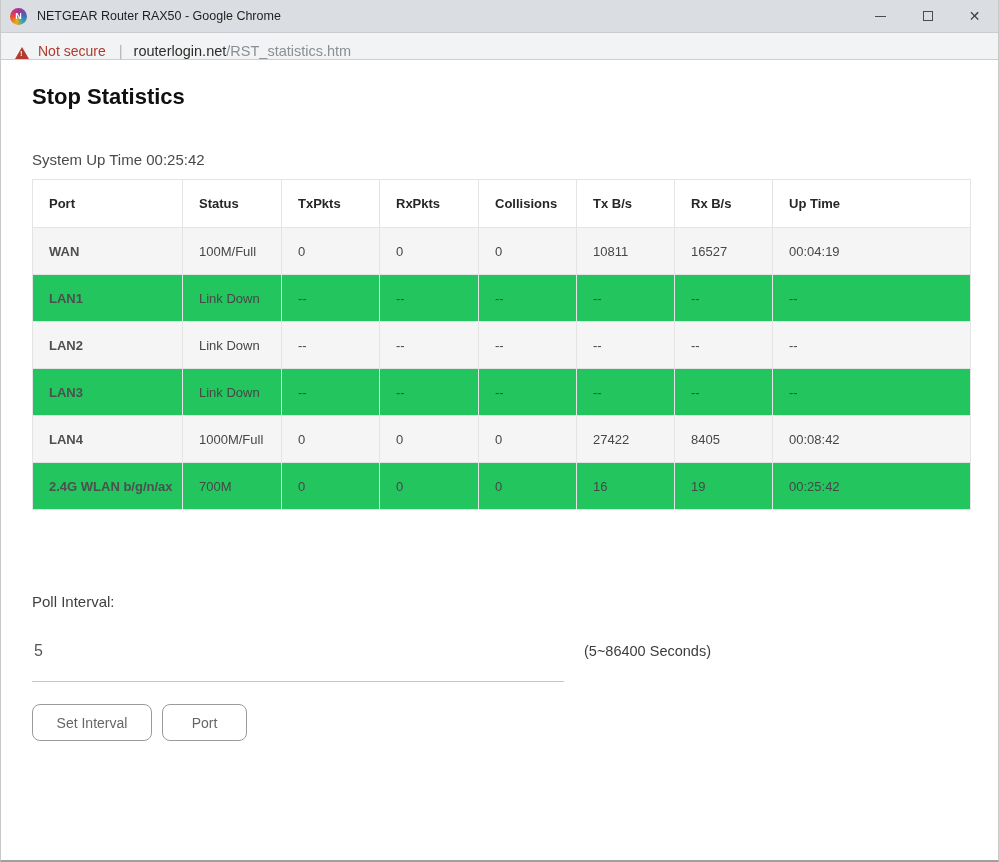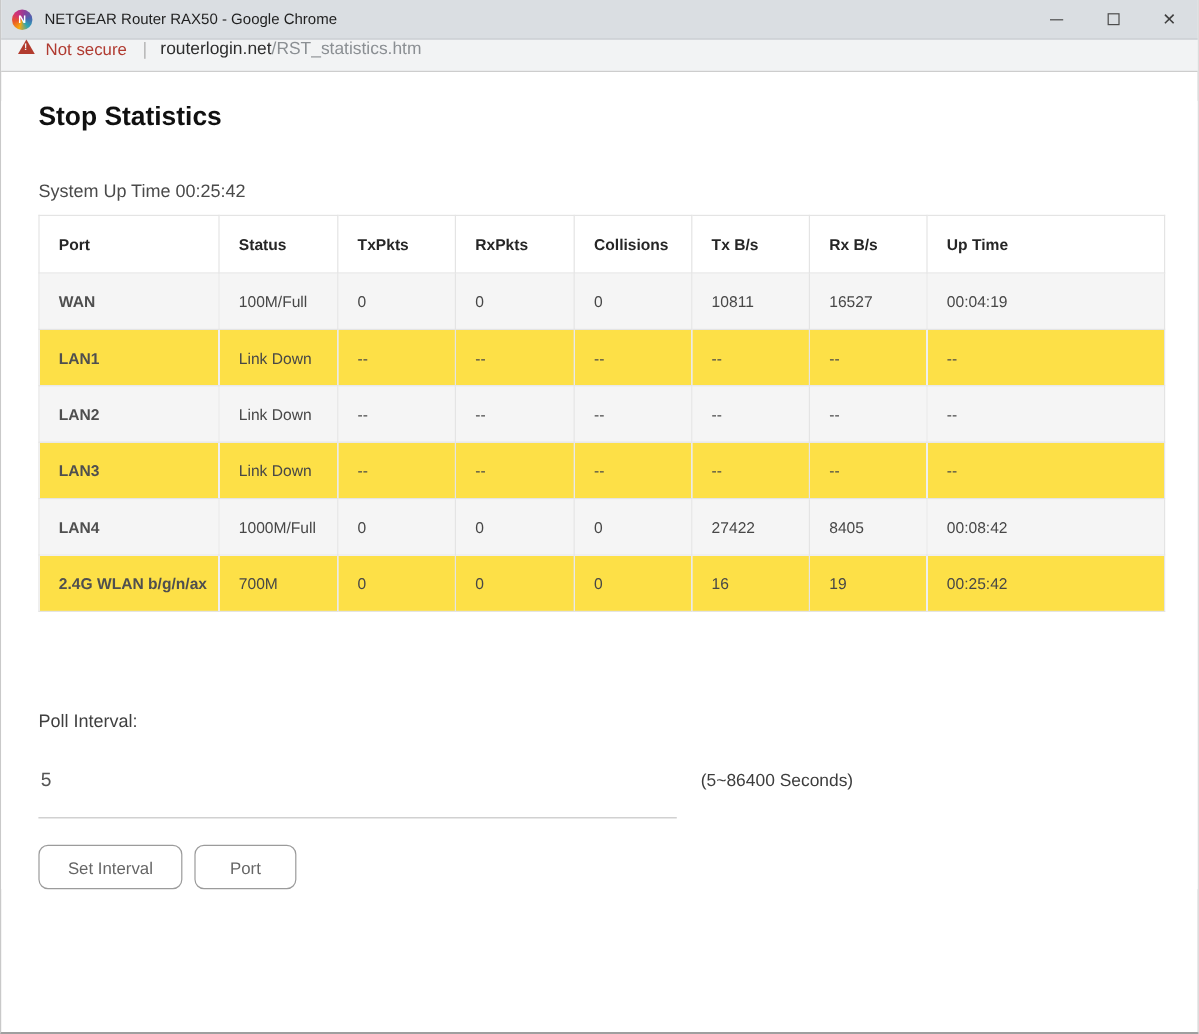--- a/index.html
+++ b/index.html
@@ -54,21 +54,21 @@
   .glyph-min { width: 11px; height: 1px; background: #4c4c4c; }
   .glyph-max { width: 10px; height: 10px; border: 1px solid #4c4c4c; background: transparent; }
   .glyph-close { font-size: 14px; color: #3f3f3f; line-height: 1; }
 
   
   .addressbar {
     height: 27px;
     background: #f2f3f4;
     border-bottom: 1px solid #cdcdcd;
     display: flex;
-    align-items: flex-start;
+    align-items: flex-end;
   }
   .warning-triangle {
     margin-left: 14px;
     width: 0; height: 0;
     border-left: 7px solid transparent;
     border-right: 7px solid transparent;
     border-bottom: 12px solid #b23b2e;
     position: relative;
     flex: 0 0 auto;
   }
@@ -117,21 +117,21 @@
     overflow: hidden;
     white-space: nowrap;
   }
   table.stats th {
     color: #262626;
     font-weight: bold;
     background: #ffffff;
     height: 48px;
     margin-left: 36px;
   }
-  table.stats td { color: #474747; background: #fde047; }
+  table.stats td { color: #474747; background: #22c55e; }
   table.stats td.port-cell { font-weight: bold; color: #4f4f4f; }
   table.stats tr.alt td { background: #f5f5f5; }
 
   
   .poll-label {
     margin: 83px 0 0 31px;
     font-size: 15px;
     color: #3f3f3f;
   }
   .poll-row {

